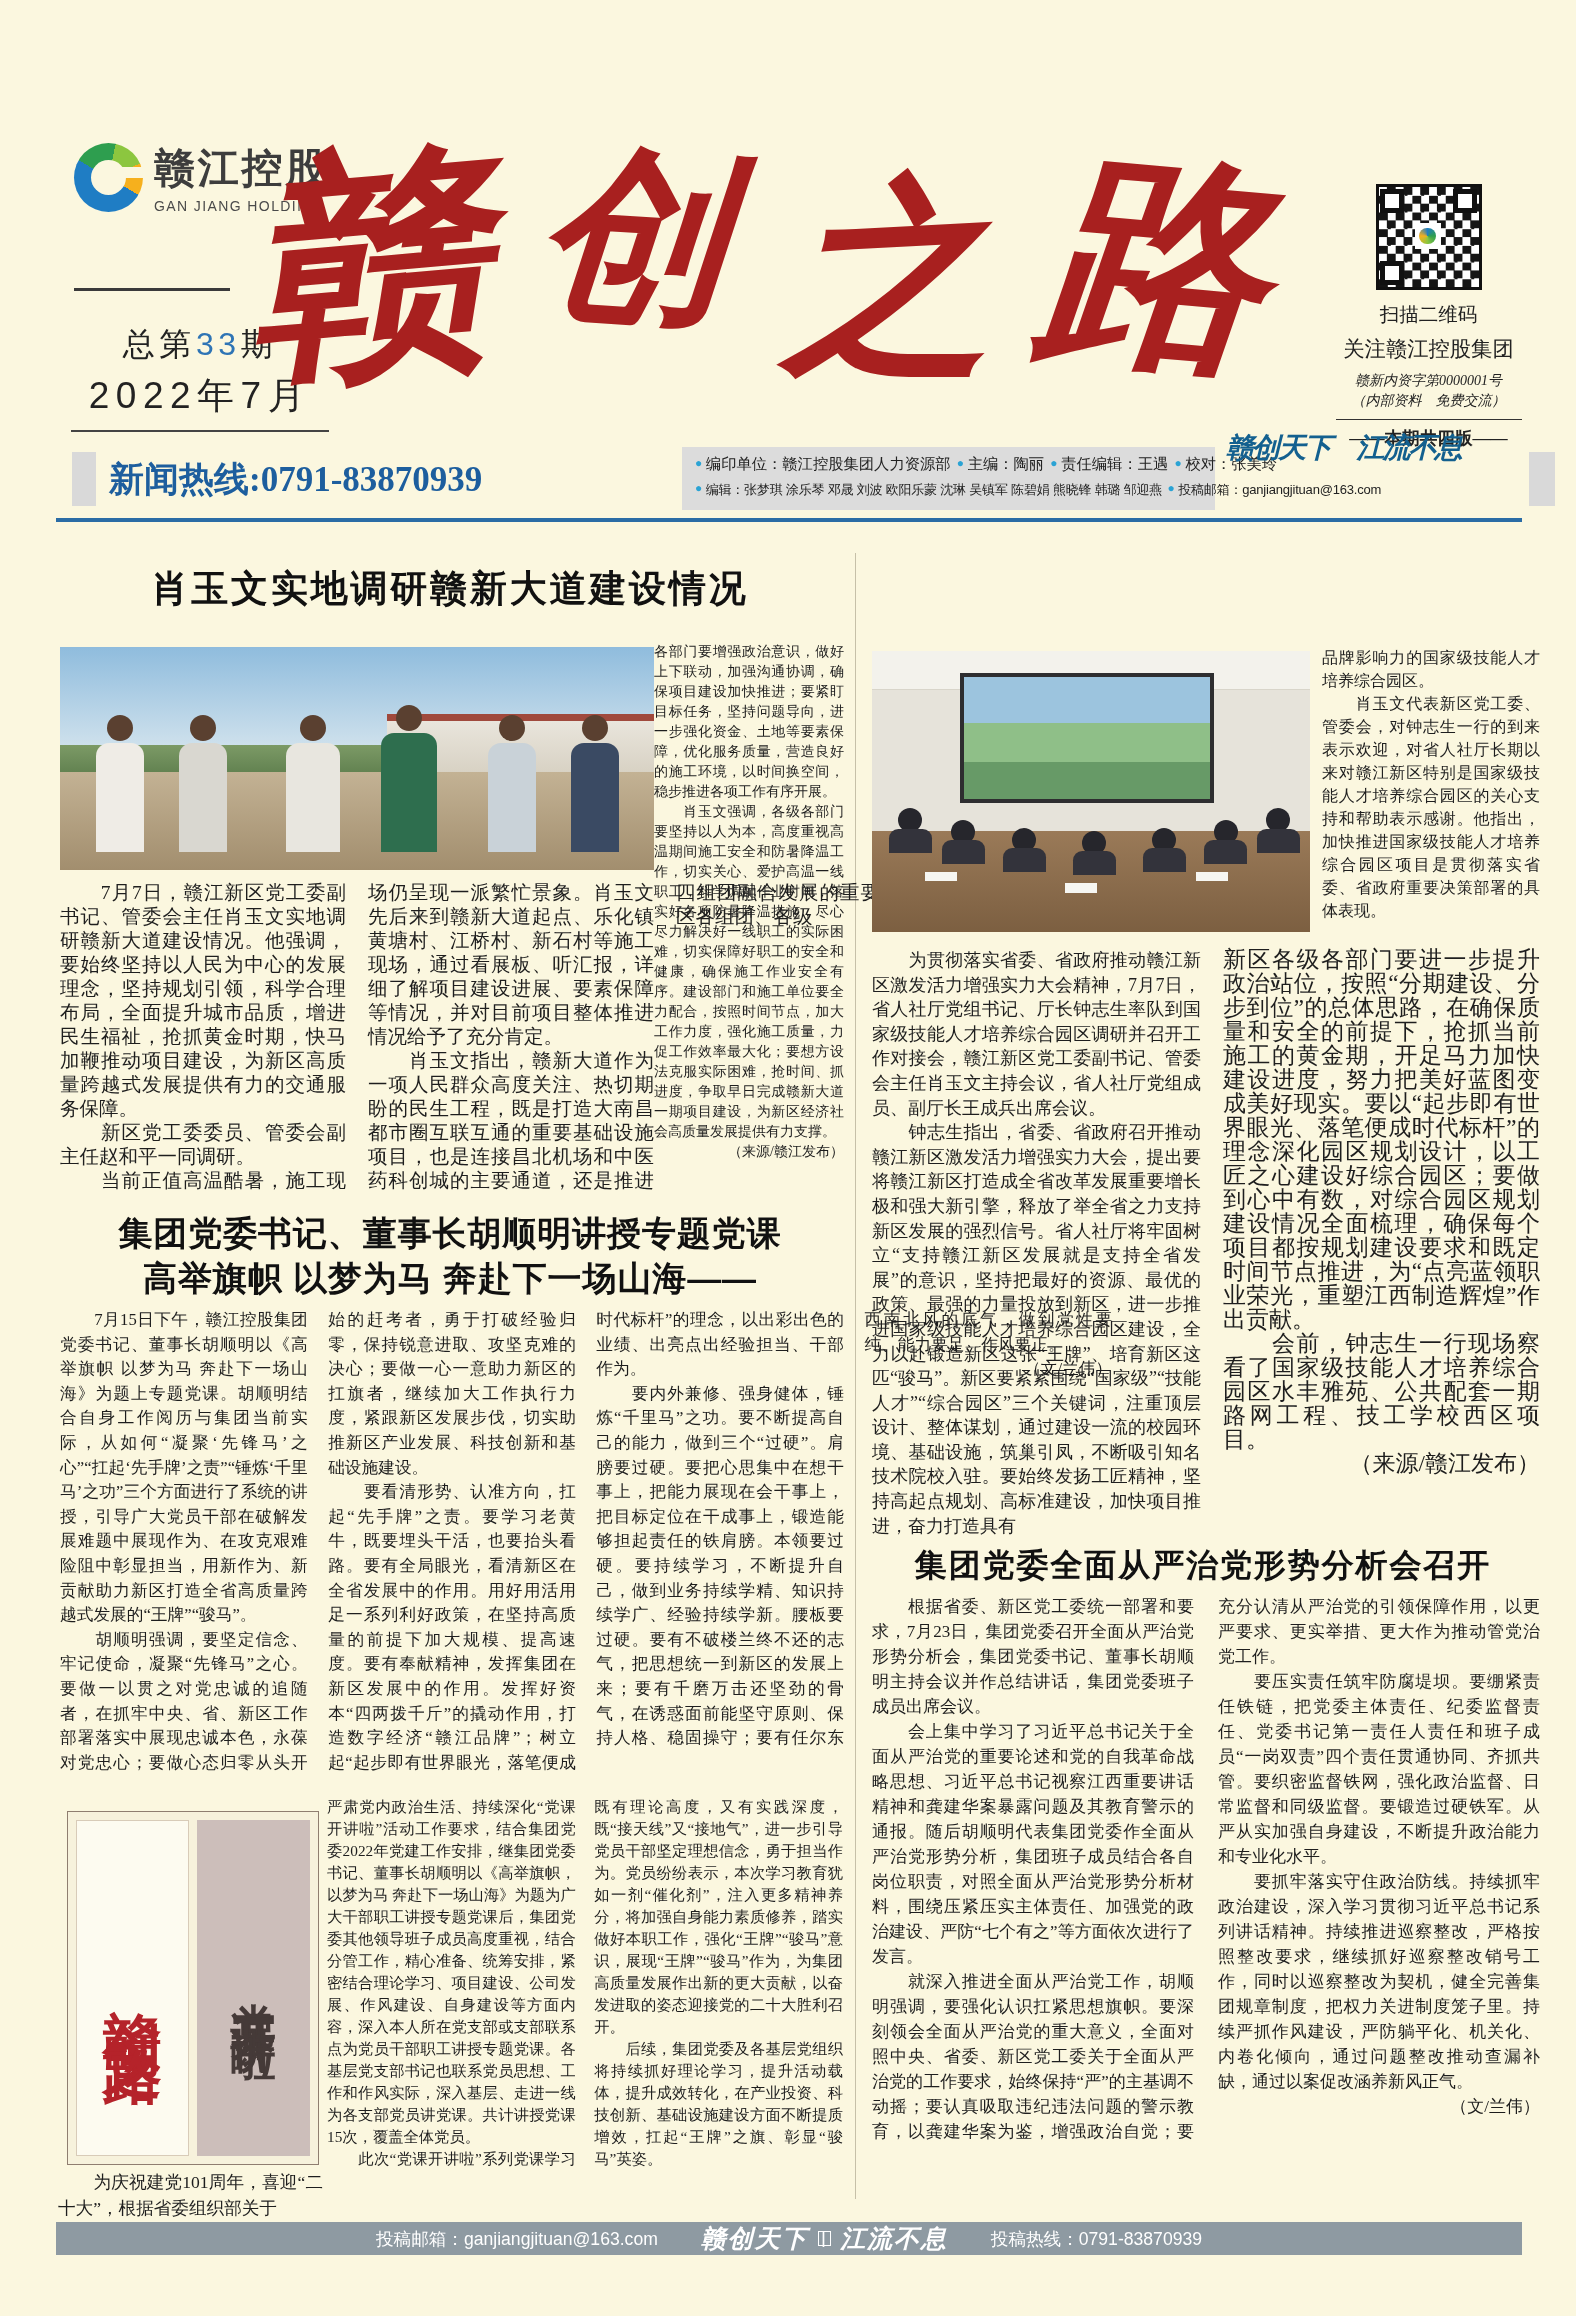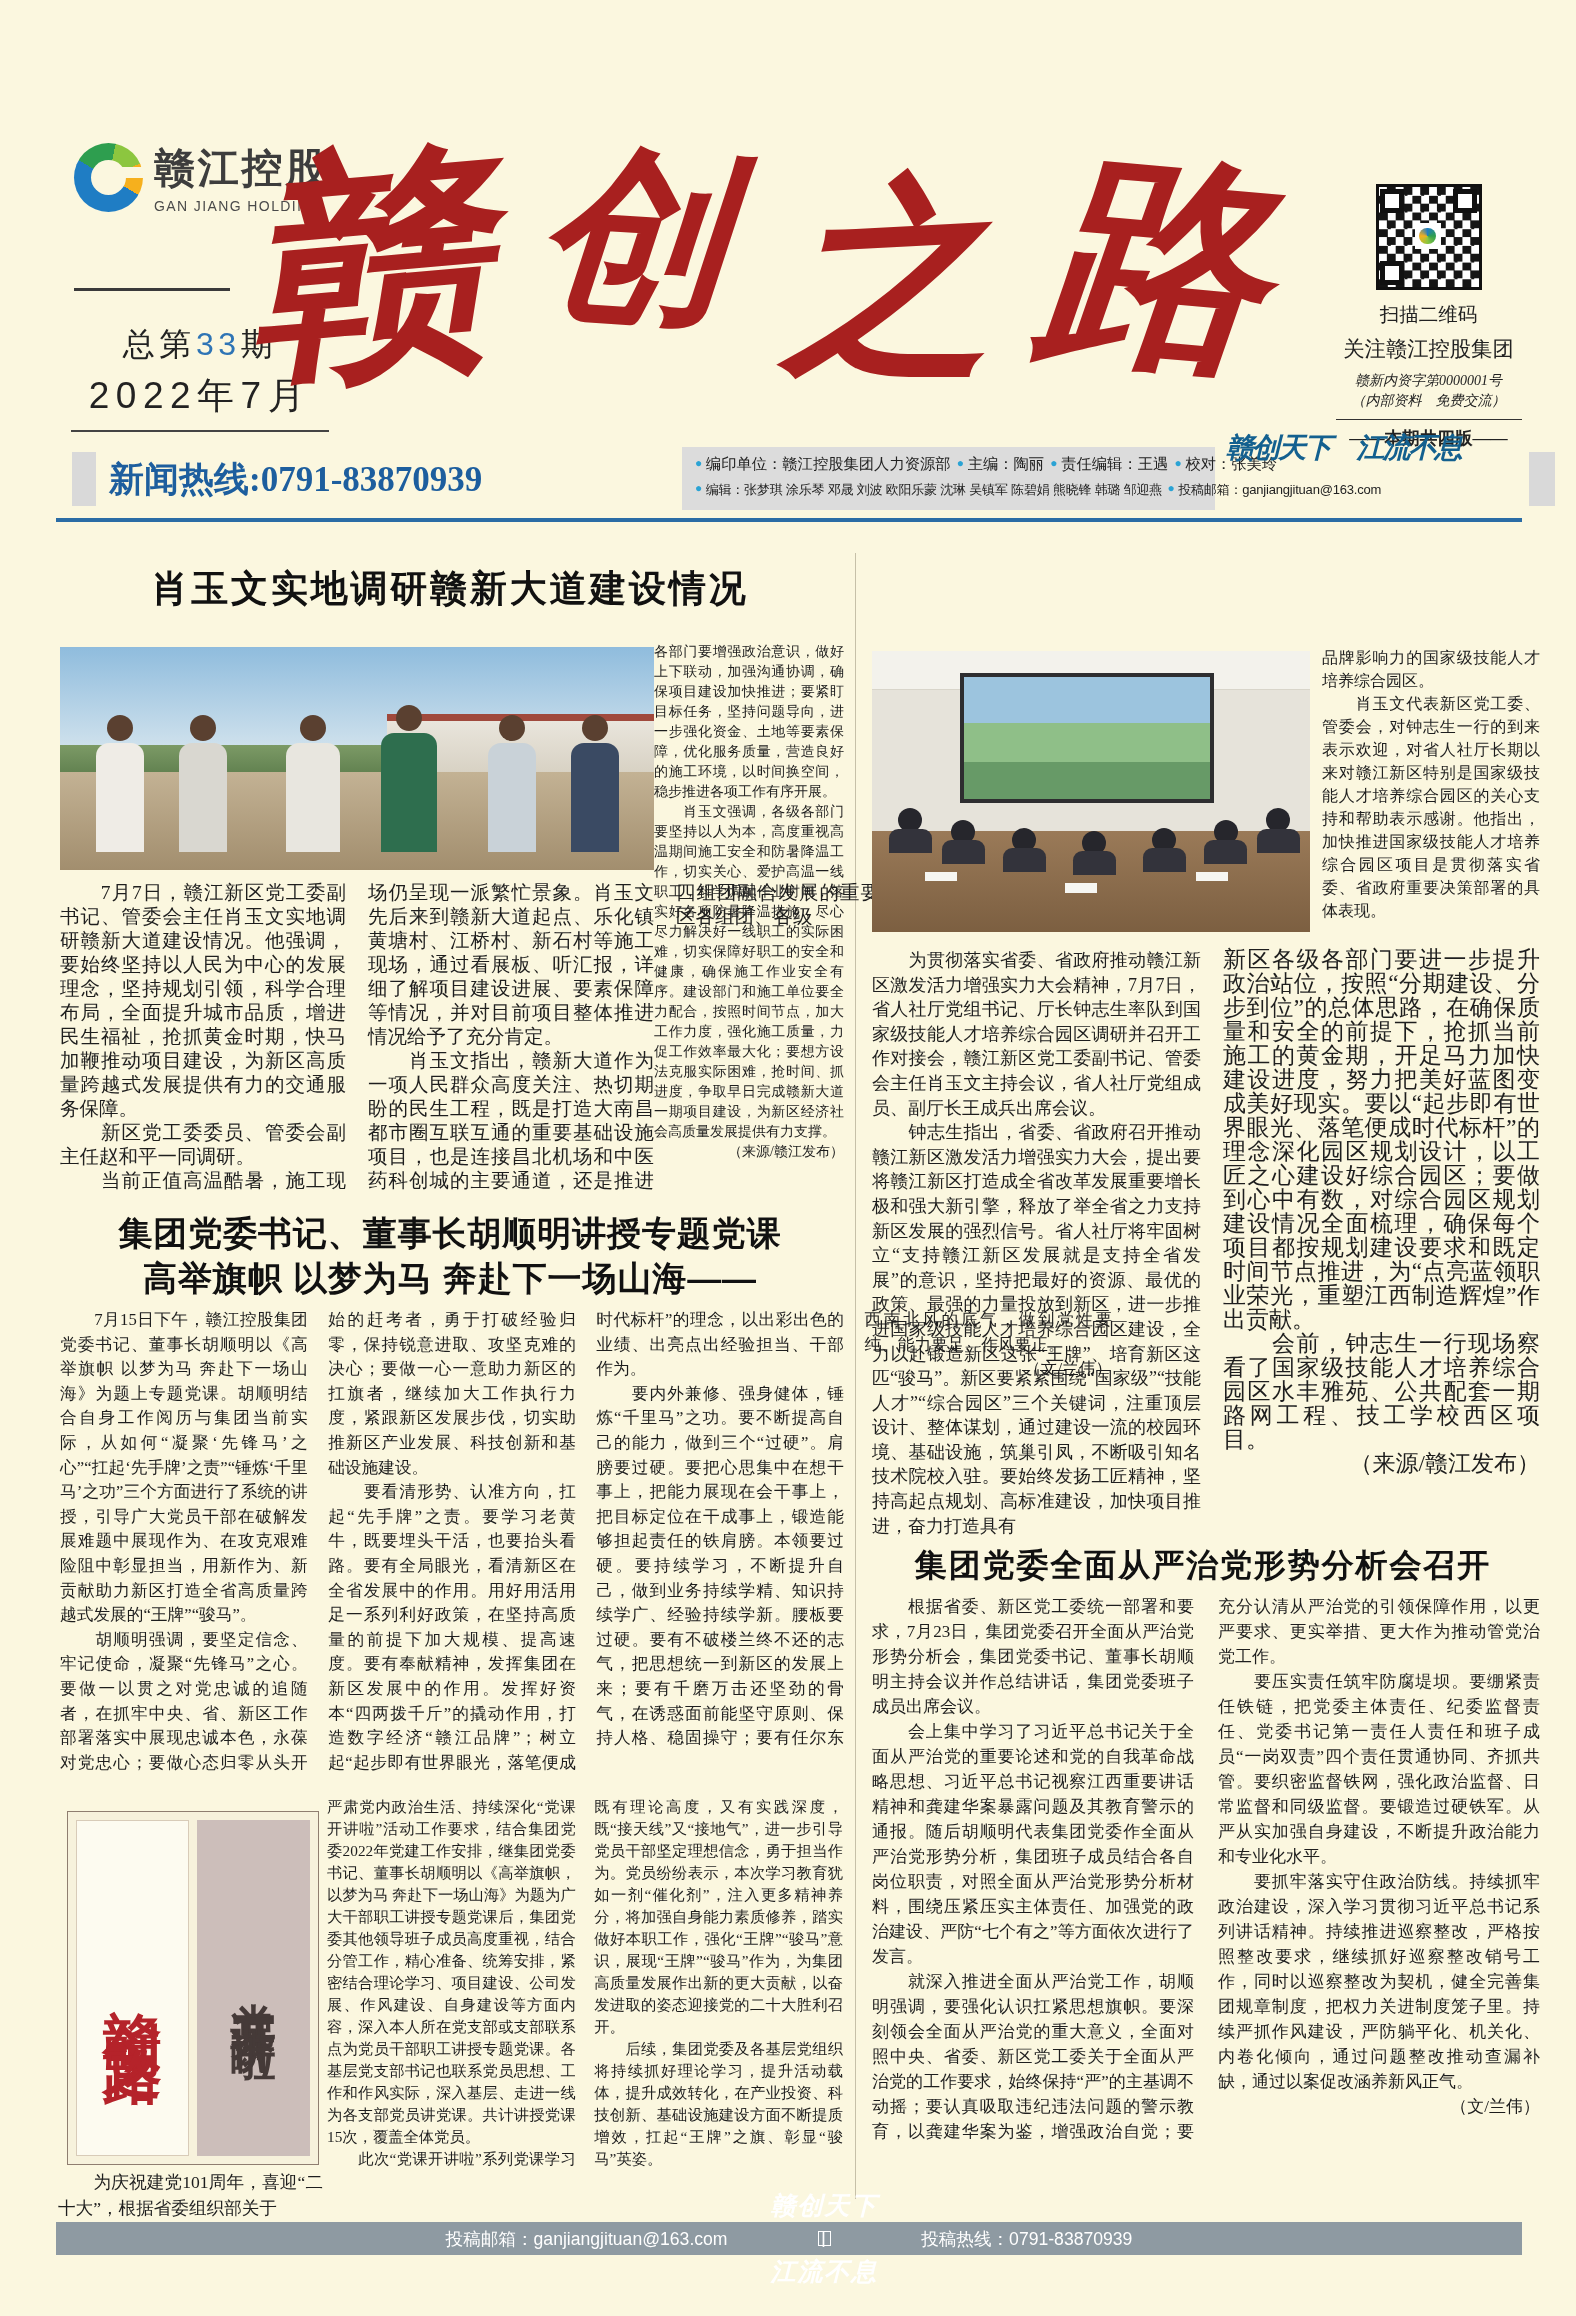--- a/index.html
+++ b/index.html
@@ -128,21 +128,21 @@
   .head { position:absolute; width:24px; height:24px; border-radius:50%; background:#26262c; }
   .head::after { content:""; position:absolute; left:-9.3px; top:20.4px; width:43px; height:24px;
     border-radius:9.3px 9.3px 0 0; background:#33333b; }
   .paper { position:absolute; width:32px; height:9.3px; background:#f6f6f2; }
 
   
   .footer { left:56px; top:2222px; width:1466px; height:33px; background:#8e9aa2; color:#fff;
     display:flex; align-items:center; justify-content:center; gap:43px;
     font-family:"Liberation Sans",sans-serif; font-size:17.6px; }
   .footer .fslogan { font-family:"DejaVu Serif",serif; font-size:25px; font-weight:bold; font-style:italic;
-    letter-spacing:1.9px; display:flex; align-items:center; gap:9.3px;flex-direction:column; }
+    letter-spacing:1.9px; display:flex; align-items:center; gap:9.3px; }
   .footer .fsep { font-size:15px; border:0.9px solid #fff; padding:0 1.9px; line-height:13px; font-style:normal; }
 </style>
 </head>
 <body>
 
 <div class="page">
 
   <div class="abs" style="left:74px; top:141px;">
     <div class="logo-row">
       <div class="logo-icon"></div>

